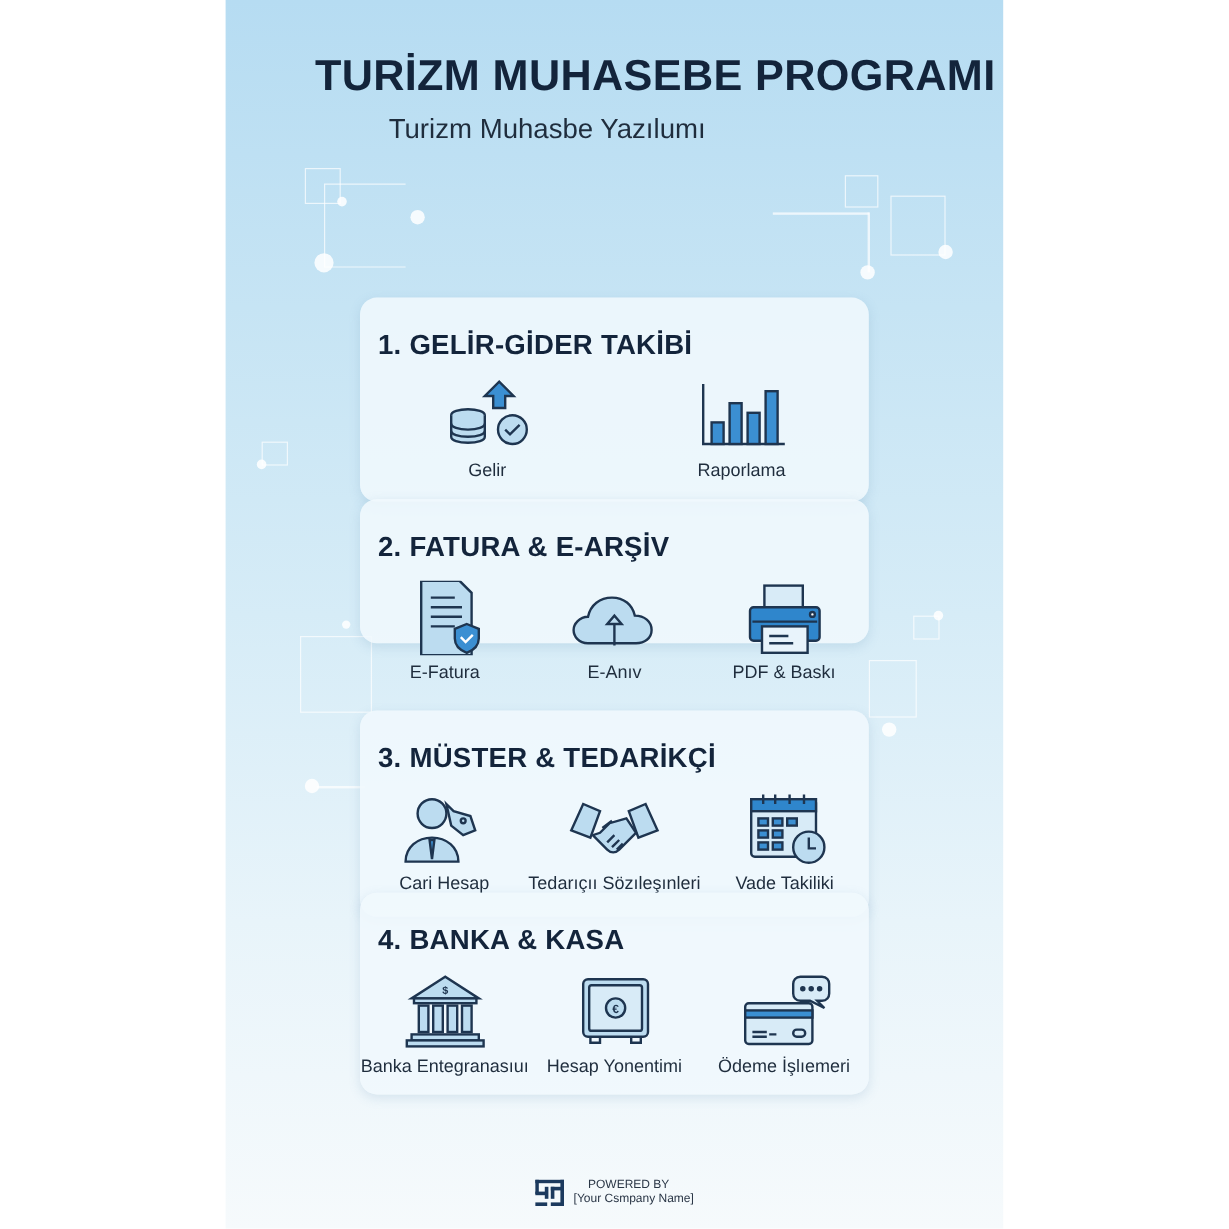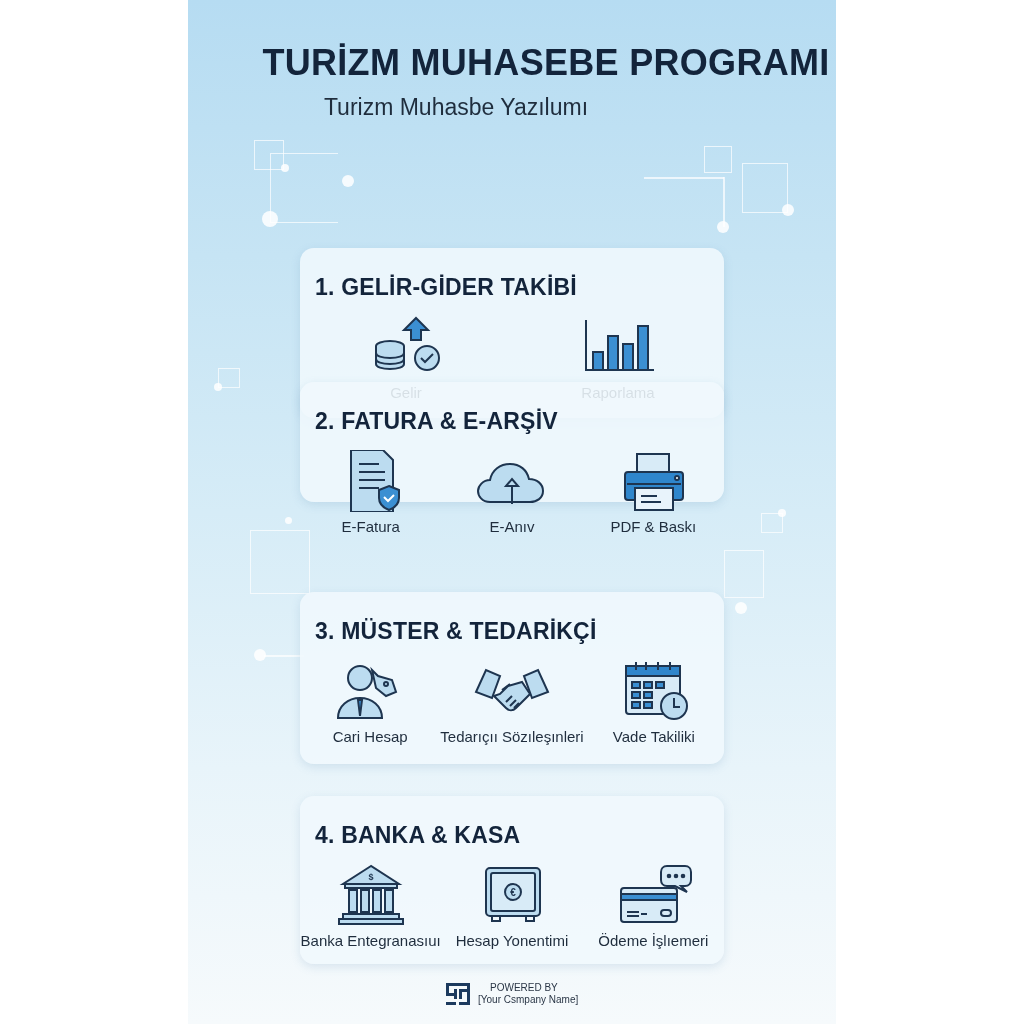--- a/index.html
+++ b/index.html
@@ -101,21 +101,21 @@
             <rect x="30" y="20" width="10" height="34" fill="#3b8fd2"></rect>
             <rect x="45" y="28" width="10" height="26" fill="#3b8fd2"></rect>
             <rect x="60" y="10" width="10" height="44" fill="#3b8fd2"></rect>
           </g>
         </svg>
         <div class="item-label">Raporlama</div>
       </div>
     </div>
   </div>
 
-  <div class="card" style="top:382px;height:120px;">
+  <div class="card" style="top:416px;height:120px;">
     <div class="card-title">2. FATURA &amp; E-ARŞİV</div>
     <div class="items">
       <div class="item">
         <svg viewBox="0 0 80 62">
           <g stroke="#1e3550" stroke-width="2" fill="#bcdcf0">
             <path d="M20 0h32l10 10v52H20z"></path>
             <path d="M28 14h20M28 22h26M28 30h26M28 38h20" fill="none"></path>
             <path d="M58 36l10 4v8c0 6-5 10-10 12-5-2-10-6-10-12v-8z" fill="#3b8fd2"></path>
             <path d="M53 47l4 4 6-6" fill="none" stroke="#fff"></path>
           </g>
@@ -188,21 +188,21 @@
             <rect x="30" y="42" width="8" height="6" fill="#3b8fd2"></rect>
             <circle cx="60" cy="46" r="13" fill="#bcdcf0"></circle>
             <path d="M60 38v9h6" fill="none"></path>
           </g>
         </svg>
         <div class="item-label">Vade Takiliki</div>
       </div>
     </div>
   </div>
 
-  <div class="card" style="top:796px;height:168px;">
+  <div class="card" style="top:744px;height:168px;">
     <div class="card-title">4. BANKA &amp; KASA</div>
     <div class="items">
       <div class="item">
         <svg viewBox="0 0 80 62">
           <g stroke="#1e3550" stroke-width="2" fill="#bcdcf0">
             <path d="M40 2L12 20h56z"></path>
             <rect x="14" y="20" width="52" height="4"></rect>
             <rect x="18" y="26" width="8" height="22"></rect>
             <rect x="30" y="26" width="8" height="22"></rect>
             <rect x="42" y="26" width="8" height="22"></rect>

